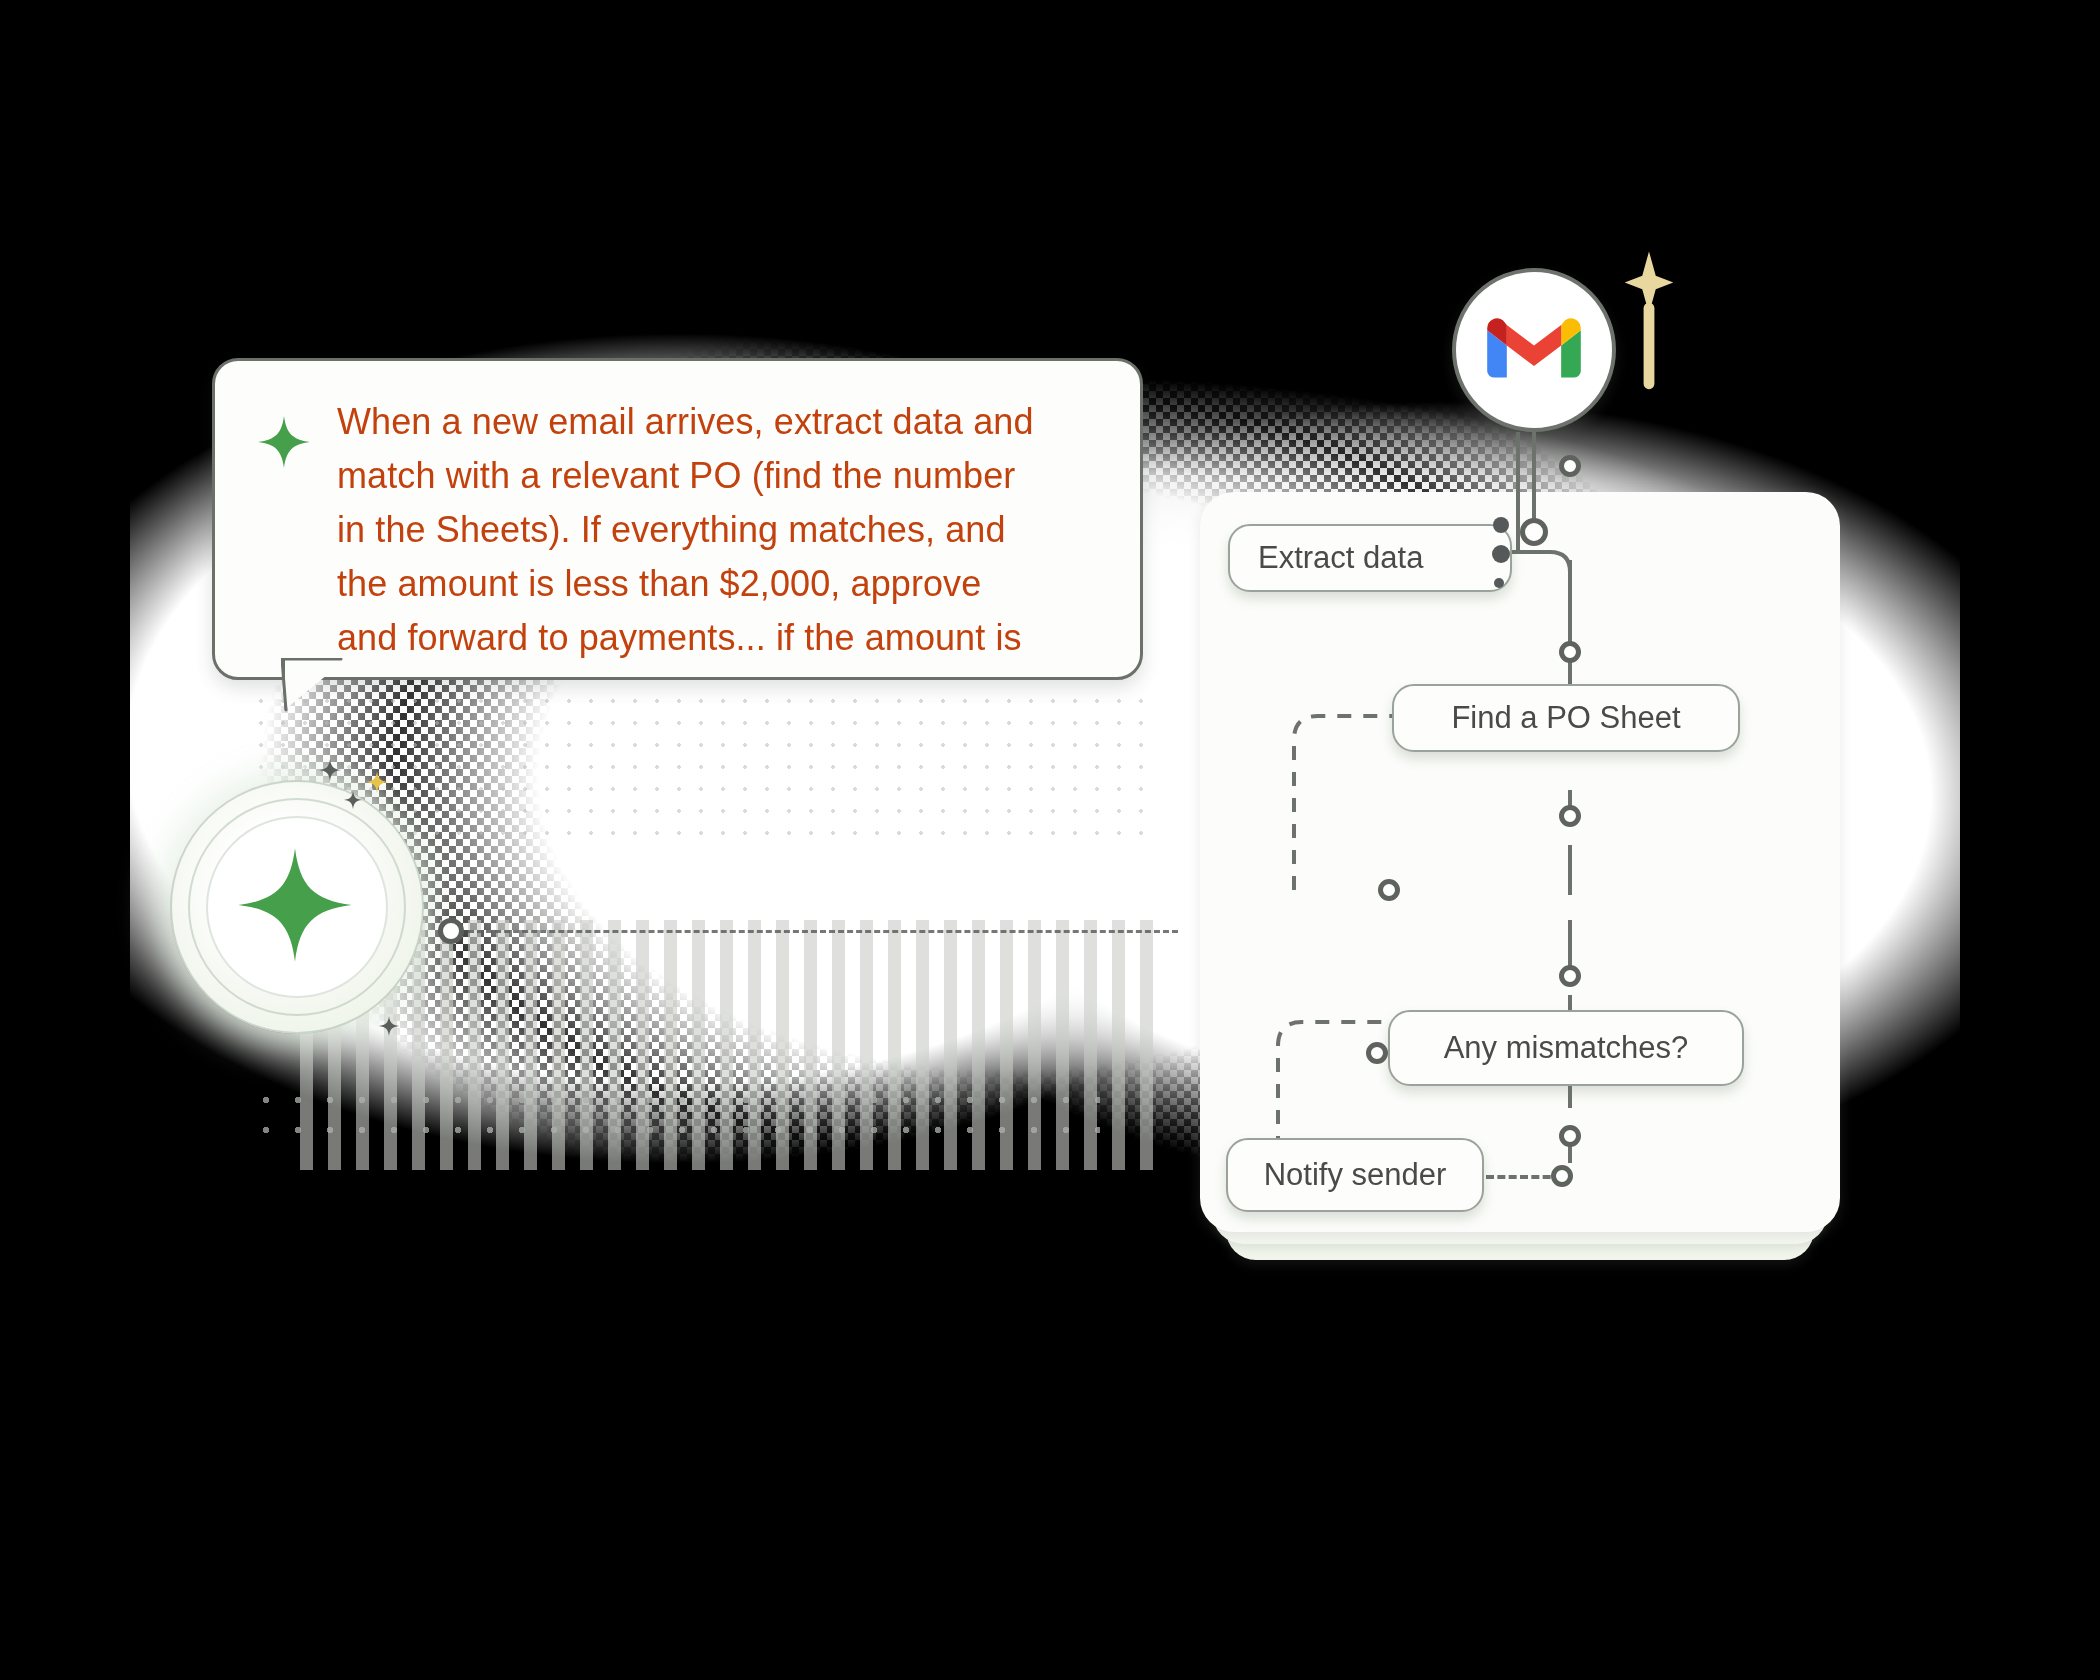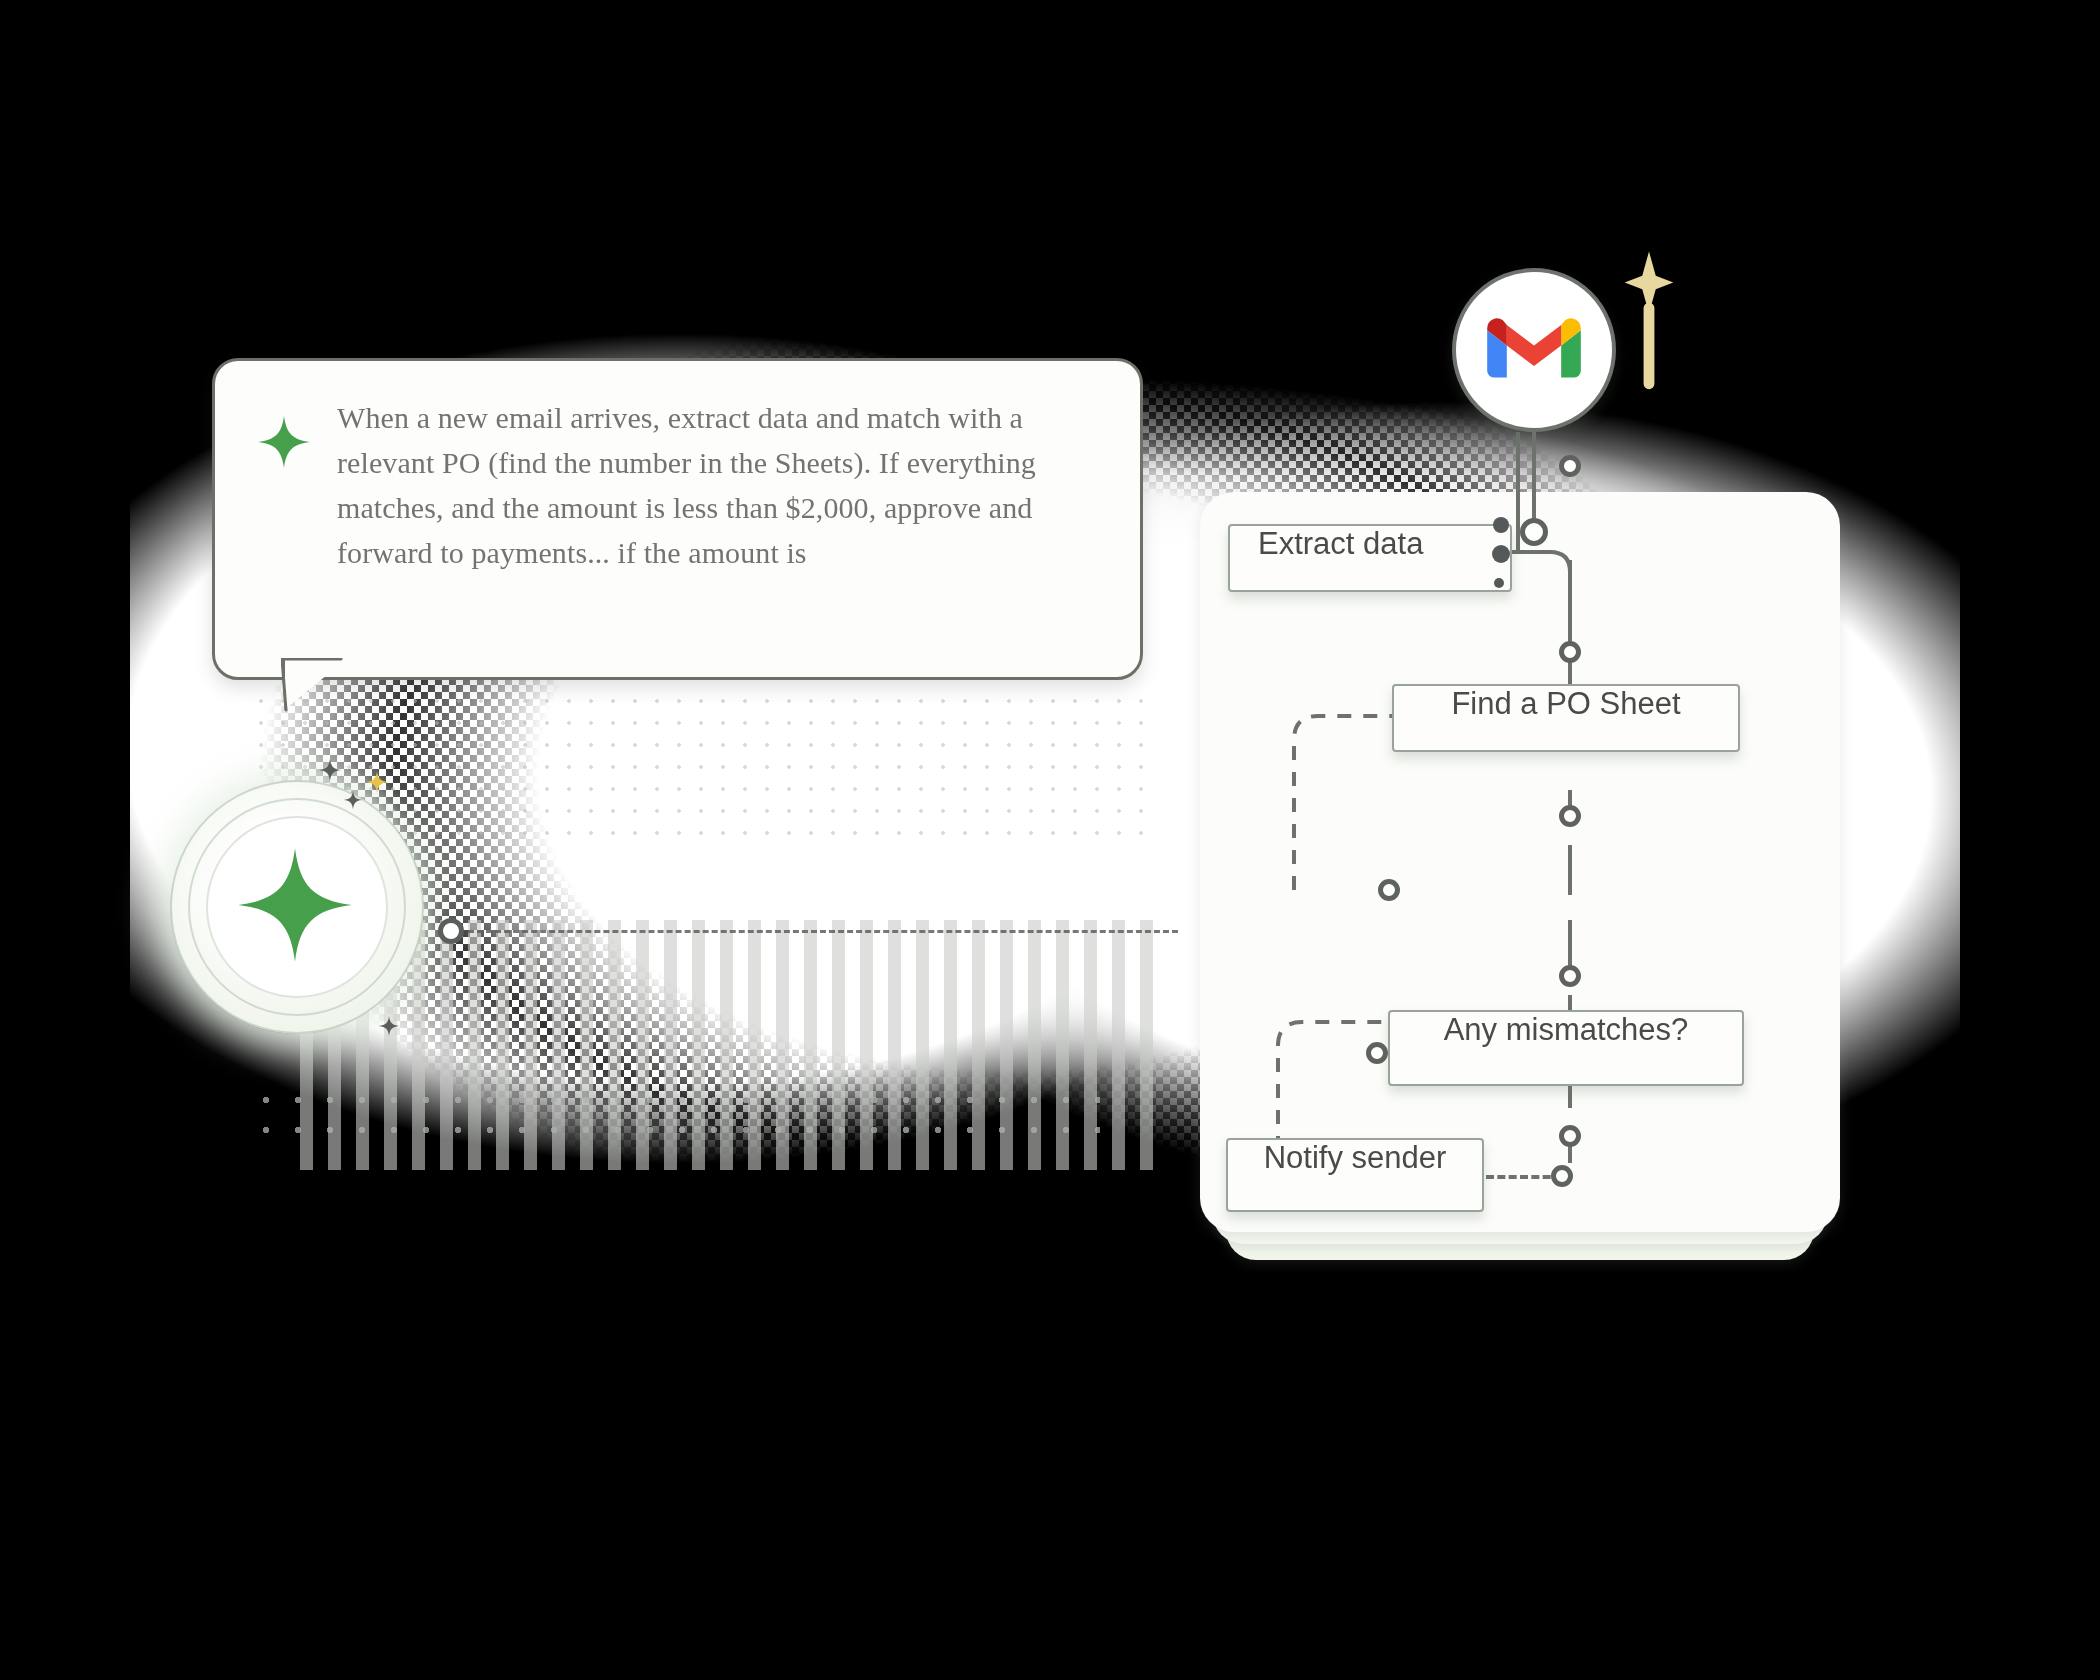--- a/index.html
+++ b/index.html
@@ -69,23 +69,22 @@
   .bubble-tail-edge{
     position:absolute;left:281px;top:658px;width:64px;height:54px;
     pointer-events:none;
   }
   .bubble-inner{
     position:absolute;left:0;top:0;width:100%;height:100%;
     display:flex;align-items:flex-start;padding:34px 30px 0 42px;box-sizing:border-box;
   }
   .bubble-star{flex:0 0 auto;margin-top:20px;margin-right:26px;}
   .bubble-text{
-    font-size:30px;line-height:1.5;color:#737373;letter-spacing:.1px;
+    font-size:36px;line-height:1.5;color:#c2410c;letter-spacing:.1px;
     max-width:700px;
-    font-family:Liberation Serif, serif;
   }
 
   
   .orb{position:absolute;left:170px;top:780px;width:250px;height:250px;}
   .ring{position:absolute;border-radius:50%;border:2px solid rgba(150,170,150,.45);}
   .r1{left:0;top:0;width:250px;height:250px;
       background:radial-gradient(circle at 45% 42%, #ffffff 30%, #f3f7ef 62%, #eaf1e6 100%);
       box-shadow:0 0 36px 10px rgba(230,240,228,.9);}
   .r2{left:18px;top:18px;width:214px;height:214px;border-color:rgba(150,175,150,.4);}
   .r3{left:36px;top:36px;width:178px;height:178px;border-color:rgba(160,180,160,.35);
@@ -110,21 +109,21 @@
     box-shadow:0 4px 10px rgba(120,135,120,.16);
   }
   .flow-card-l3{
     position:absolute;left:1226px;top:1222px;width:588px;height:38px;
     background:#f1f5ec;border-radius:0 0 30px 30px;
     box-shadow:0 5px 12px rgba(120,135,120,.14);
   }
 
   .node{
     position:absolute;background:#fdfdfb;border:2px solid #9aa39a;
-    border-radius:4px;display:flex;justify-content:center;
+    border-radius:22px;display:flex;align-items:center;justify-content:center;
     font-size:31px;color:#4a4a4a;box-shadow:0 7px 12px rgba(100,115,100,.22);
     box-sizing:border-box;white-space:nowrap;
   }
 
   .edge{position:absolute;background:#6d726d;}
   .edge-dash{position:absolute;border-top:4px dashed #6d726d;height:0;}
   .port{
     position:absolute;width:22px;height:22px;border-radius:50%;
     border:5px solid #5e635e;background:#fff;box-sizing:border-box;z-index:4;
   }

